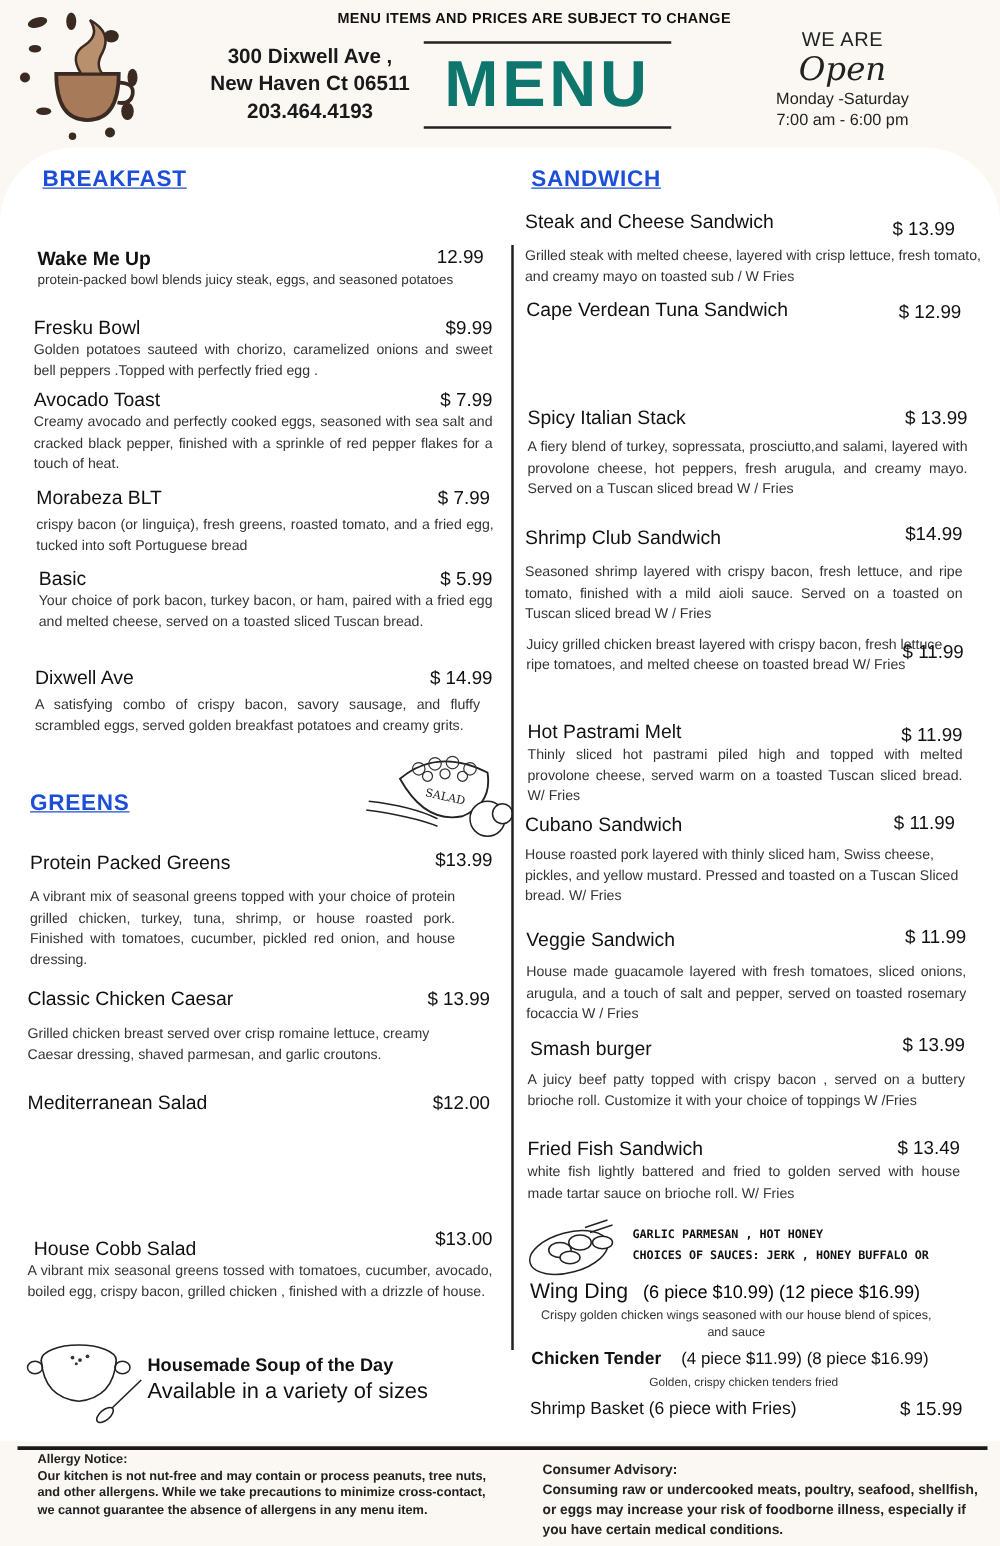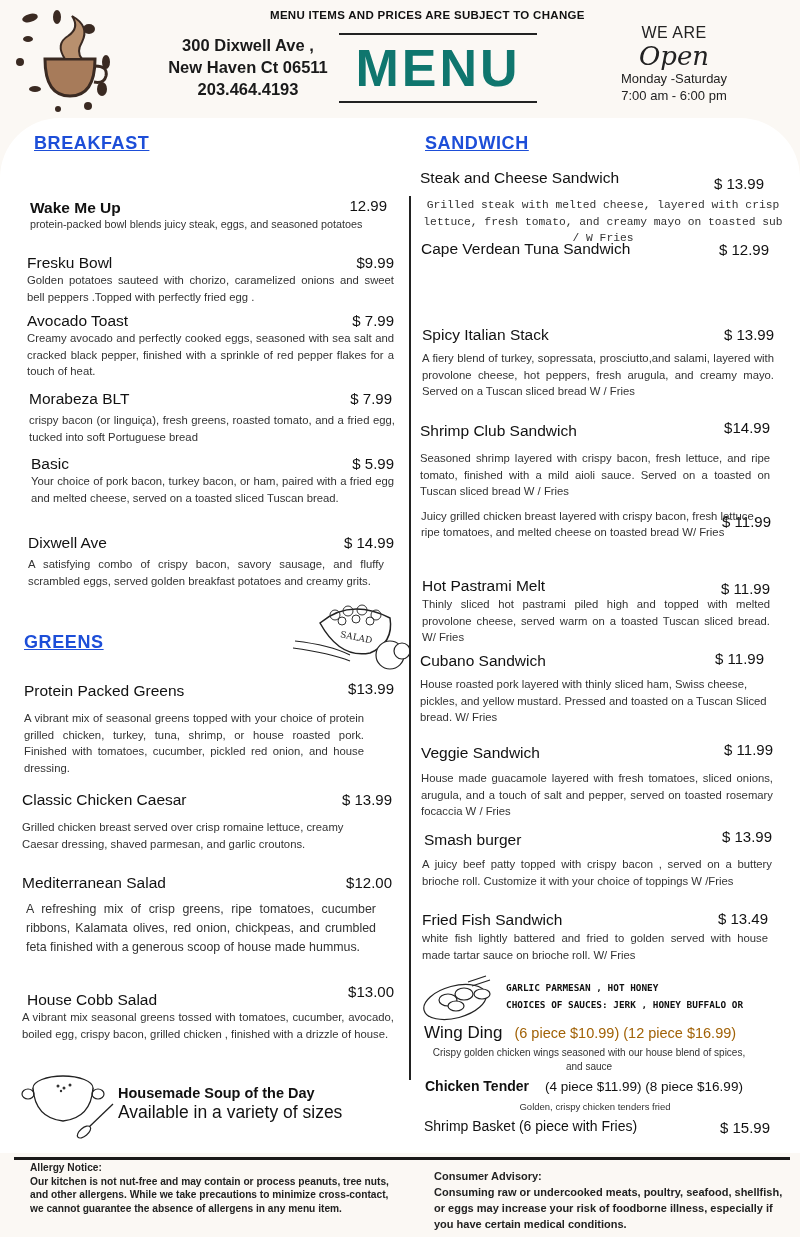--- a/index.html
+++ b/index.html
@@ -170,21 +170,20 @@
 
 <div class="item" style="left:22px; top:791px; width:370px;">
   <div class="item-name">Classic Chicken Caesar</div>
   <div class="item-price" style="right:0; top:0;">$ 13.99</div>
   <div class="item-desc" style="margin-top:10px; width:360px; text-align:left;">Grilled chicken breast served over crisp romaine lettuce, creamy Caesar dressing, shaved parmesan, and garlic croutons.</div>
 </div>
 
 <div class="item" style="left:22px; top:874px; width:370px;">
   <div class="item-name">Mediterranean Salad</div>
   <div class="item-price" style="right:0; top:0;">$12.00</div>
-  <div class="item-desc" style="margin-top:8px; margin-left:4px; width:350px; font-size:12.4px; line-height:19px;">A refreshing mix of crisp greens, ripe tomatoes, cucumber ribbons, Kalamata olives, red onion, chickpeas, and crumbled feta finished with a generous scoop of house made hummus.</div>
 </div>
 
 <div class="item" style="left:22px; top:983px; width:372px;">
   <div class="item-name" style="margin-left:5px; margin-top:8px;">House Cobb  Salad</div>
   <div class="item-price" style="right:0; top:0;">$13.00</div>
   <div class="item-desc" style="margin-top:0;">A vibrant mix seasonal greens tossed with tomatoes, cucumber, avocado, boiled egg, crispy bacon, grilled chicken , finished with a drizzle of house.</div>
 </div>
 
 <svg class="illus" style="left:18px; top:1066px; width:100px; height:80px;" viewBox="0 0 100 80">
   <ellipse cx="45" cy="22" rx="30" ry="12" fill="#fff" stroke="#222" stroke-width="1.3"></ellipse>
@@ -205,21 +204,21 @@
   <div class="l2">Available in a variety of sizes</div>
 </div>
 
 <div class="divider-v"></div>
 
 <div class="section-head" style="left:425px; top:133px;">SANDWICH</div>
 
 <div class="item" style="left:420px; top:169px; width:366px;">
   <div class="item-name">Steak and Cheese Sandwich</div>
   <div class="item-price" style="right:22px; top:6px;">$ 13.99</div>
-  <div class="item-desc" style="margin-top:10px; text-align:center;font-family:Liberation Mono, monospace;">Grilled steak with melted cheese, layered with crisp lettuce, fresh tomato, and creamy mayo on toasted sub / W Fries</div>
+  <div class="item-desc" style="margin-top:10px; text-align:left;">Grilled steak with melted cheese, layered with crisp lettuce, fresh tomato, and creamy mayo on toasted sub / W Fries</div>
 </div>
 
 <div class="item" style="left:421px; top:240px; width:360px;">
   <div class="item-name">Cape Verdean Tuna Sandwich</div>
   <div class="item-price" style="right:12px; top:1px;">$ 12.99</div>
 </div>
 
 <div class="item" style="left:422px; top:326px; width:352px;">
   <div class="item-name">Spicy Italian Stack</div>
   <div class="item-price" style="right:0; top:0;">$ 13.99</div>
@@ -278,21 +277,21 @@
   <ellipse cx="62" cy="22" rx="8" ry="5" fill="#fff" stroke="#222" stroke-width="1.2"></ellipse>
 </svg>
 <div class="sauces">
   <div>GARLIC PARMESAN , HOT HONEY</div>
   <div>CHOICES OF SAUCES: JERK , HONEY BUFFALO OR</div>
 </div>
 
 <div class="item" style="left:424px; top:1023px; width:360px;">
   <div style="display:flex; align-items:baseline; gap:12px;">
     <span class="item-name" style="font-size:17px;">Wing Ding</span>
-    <span style="font-size:14.5px; color:#a16207;">(6 piece $10.99) (12 piece $16.99)</span>
+    <span style="font-size:14.5px; color:#000000;">(6 piece $10.99) (12 piece $16.99)</span>
   </div>
   <div class="center-desc" style="width:330px; margin-top:3px;">Crispy golden chicken wings seasoned with our house blend of spices, and sauce</div>
 </div>
 
 <div class="item" style="left:425px; top:1078px; width:350px;">
   <div style="display:flex; align-items:baseline; gap:16px;">
     <span class="item-name" style="font-size:14px; font-weight:bold;">Chicken Tender</span>
     <span style="font-size:13.5px; color:#111;">(4 piece $11.99) (8 piece $16.99)</span>
   </div>
   <div class="center-desc" style="width:340px; margin-top:6px; font-size:9.5px;">Golden, crispy chicken tenders fried</div>

